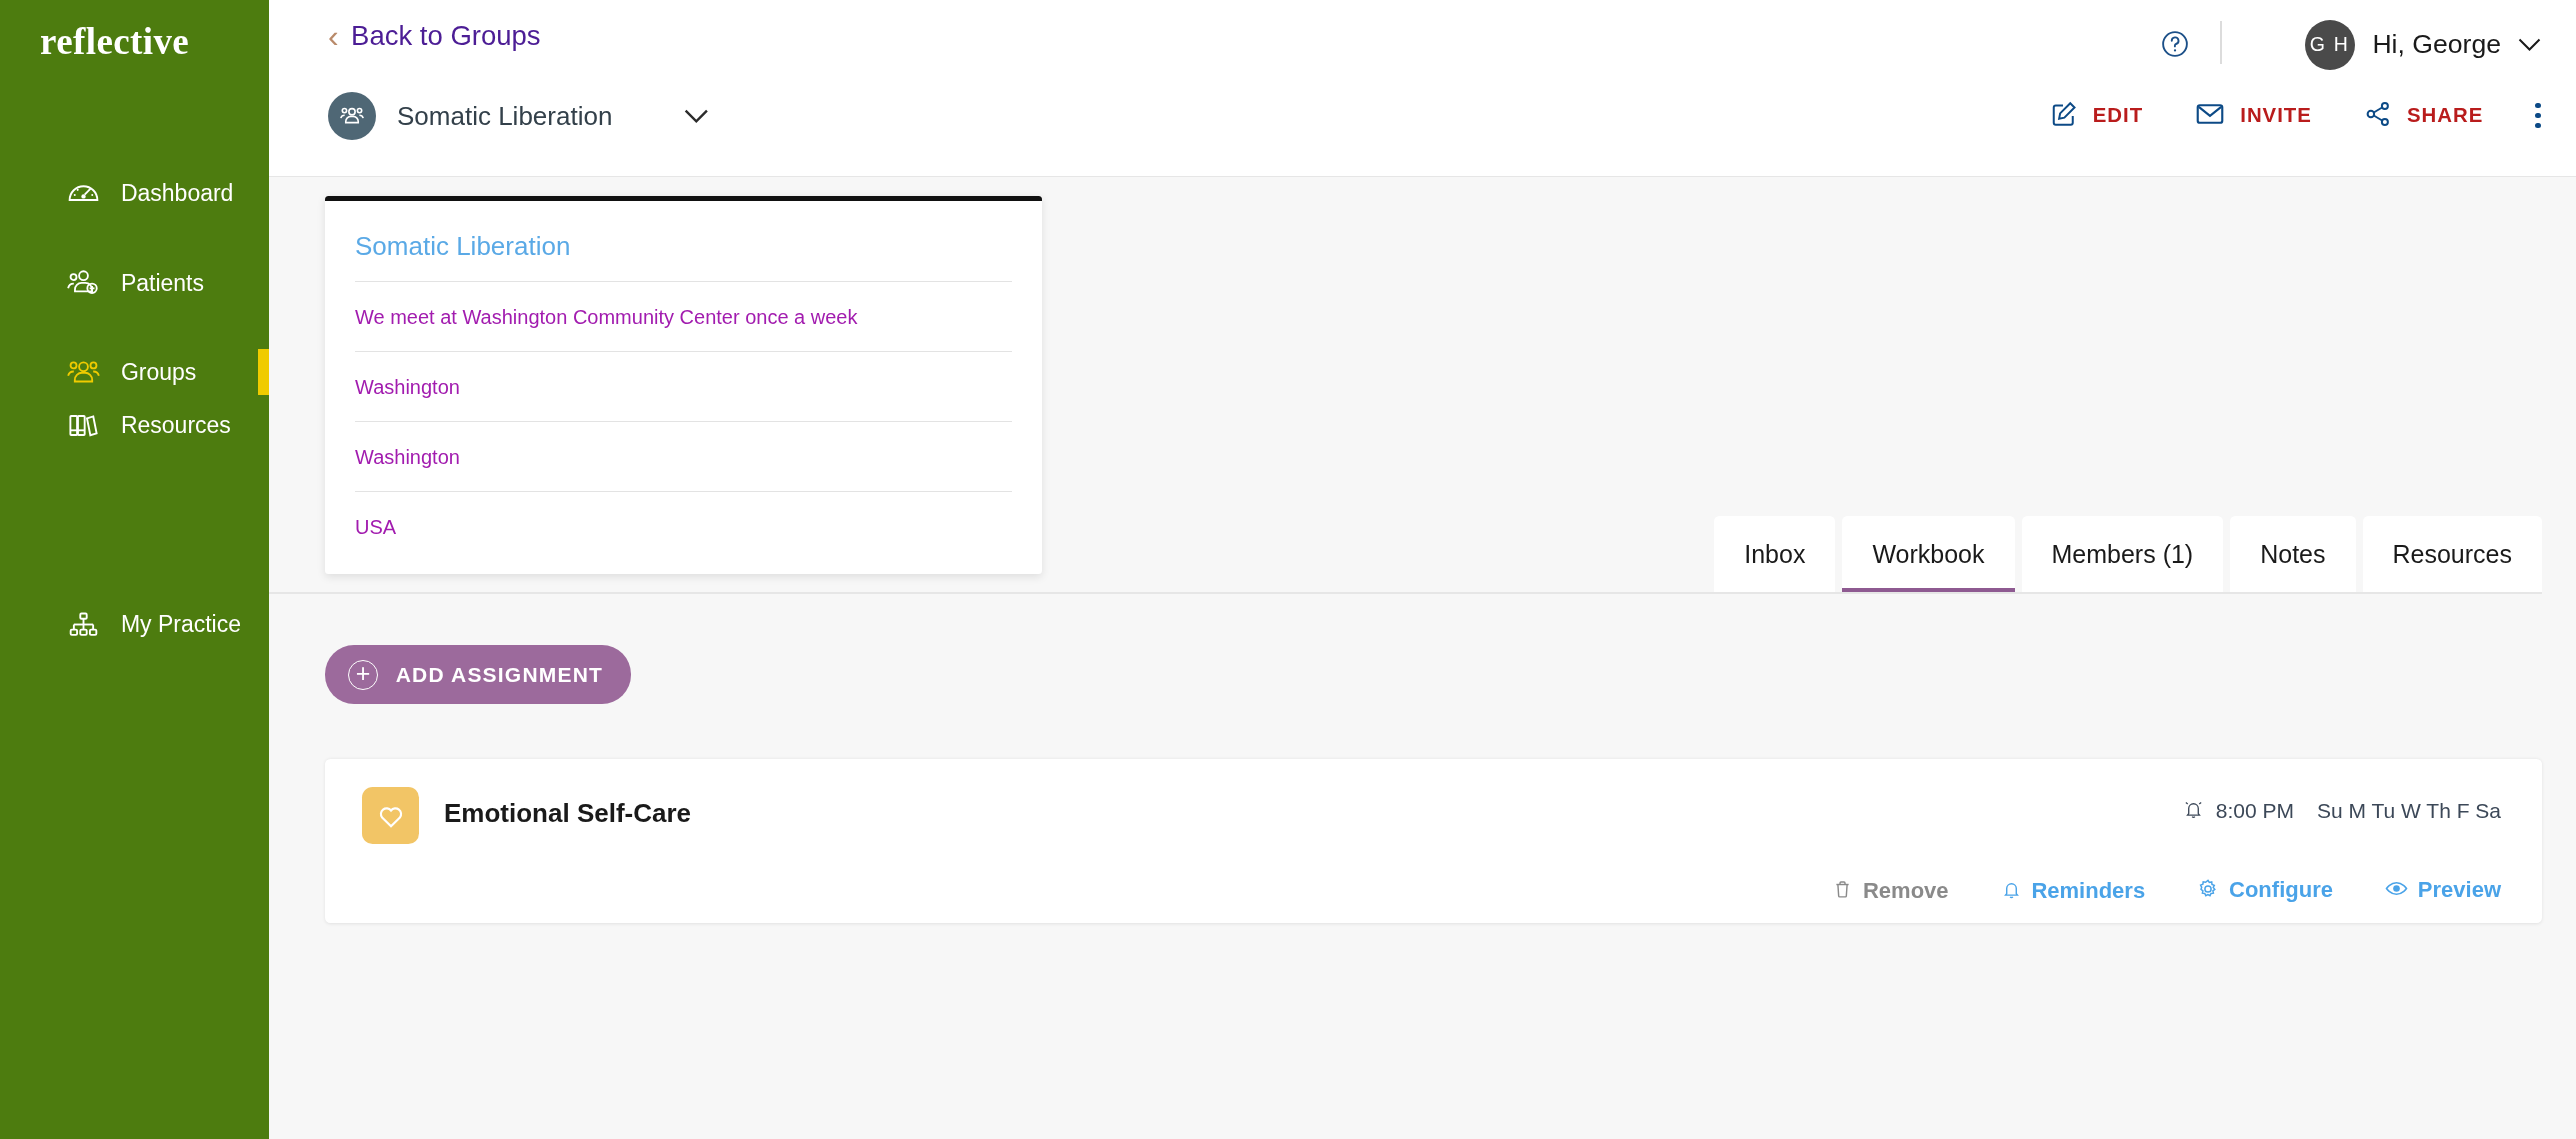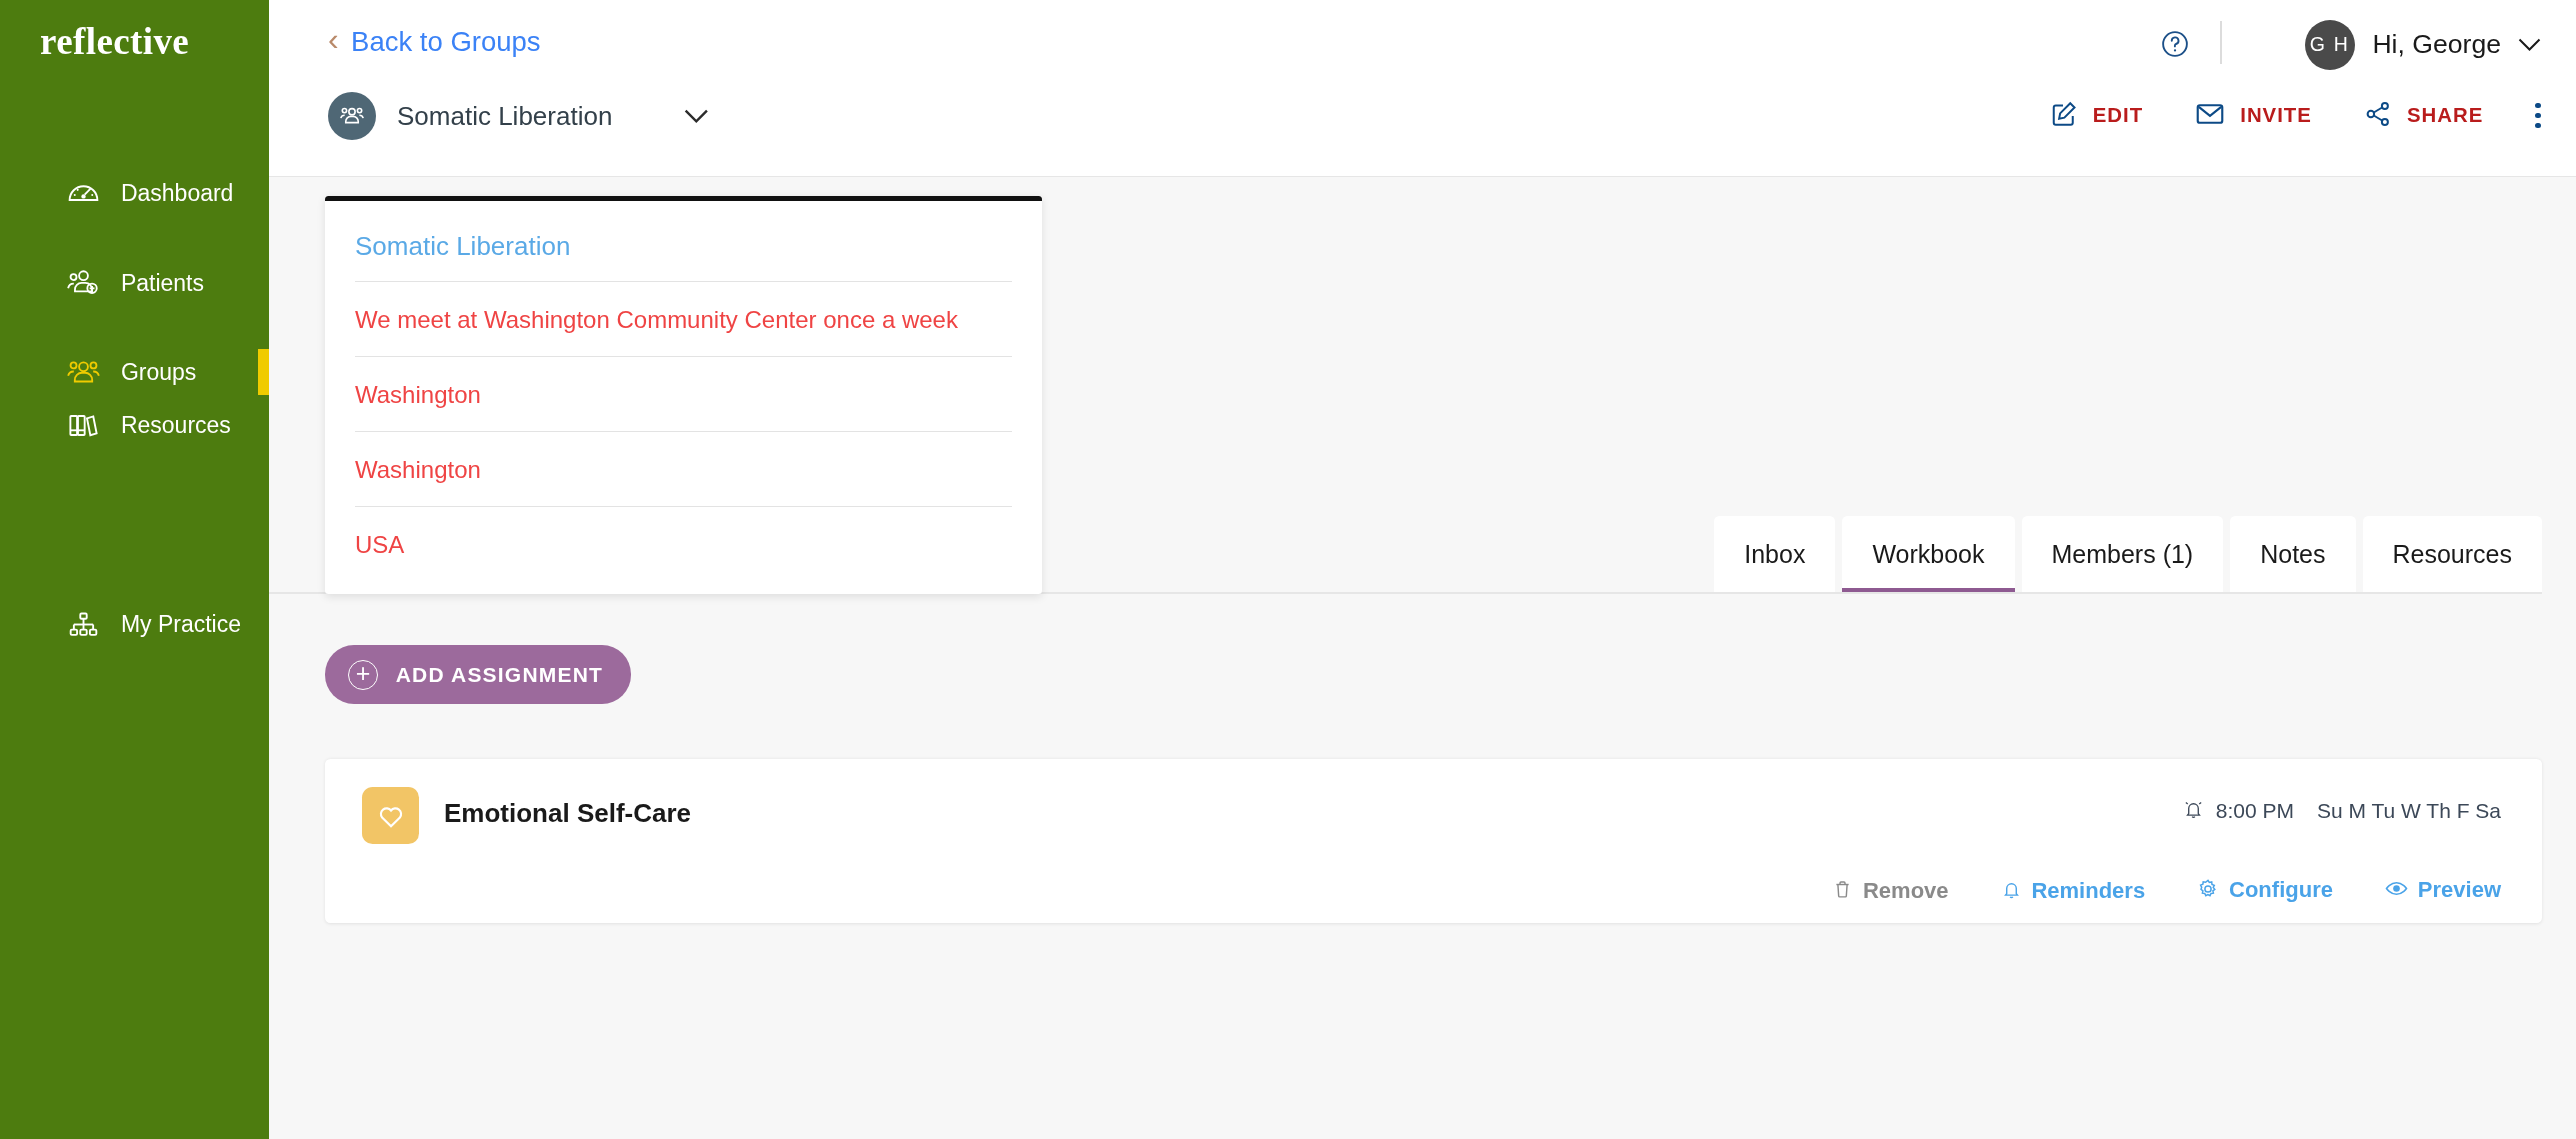--- a/index.html
+++ b/index.html
@@ -83,22 +83,21 @@
   }
   #back-chevron {
     color: #b98a6a;
     font-size: 32px;
     line-height: 1;
     margin-right: 12.4px;
     font-weight: 300;
   }
   #back-text {
     font-size: 27.5px;
-    color: #3b82f6;
-    margin-top: 6px;
+    color: #4c1d95;
   }
   #group-row {
     position: absolute;
     left: 59px; top: 92px;
     display: flex;
     align-items: center;
     cursor: pointer;
   }
   #group-avatar {
     width: 48px; height: 48px;
@@ -216,22 +215,22 @@
     padding: 0 30px;
     z-index: 15;
   }
   #panel-title {
     font-size: 26px;
     color: #5aa9e6;
     padding: 30px 0 19.5px 0;
     border-bottom: 0.9px solid #e3e3e3;
   }
   .panel-row {
-    font-size: 24px;
-    color: #ef4444;
+    font-size: 20px;
+    color: #a21caf;
     padding: 24px 0 22px 0;
     border-bottom: 0.9px solid #e3e3e3;
     white-space: nowrap;
   }
   .panel-row.last { border-bottom: none; padding-bottom: 35px; }
 
   
   #tabs {
     position: absolute;
     right: 34px; top: 339px;

